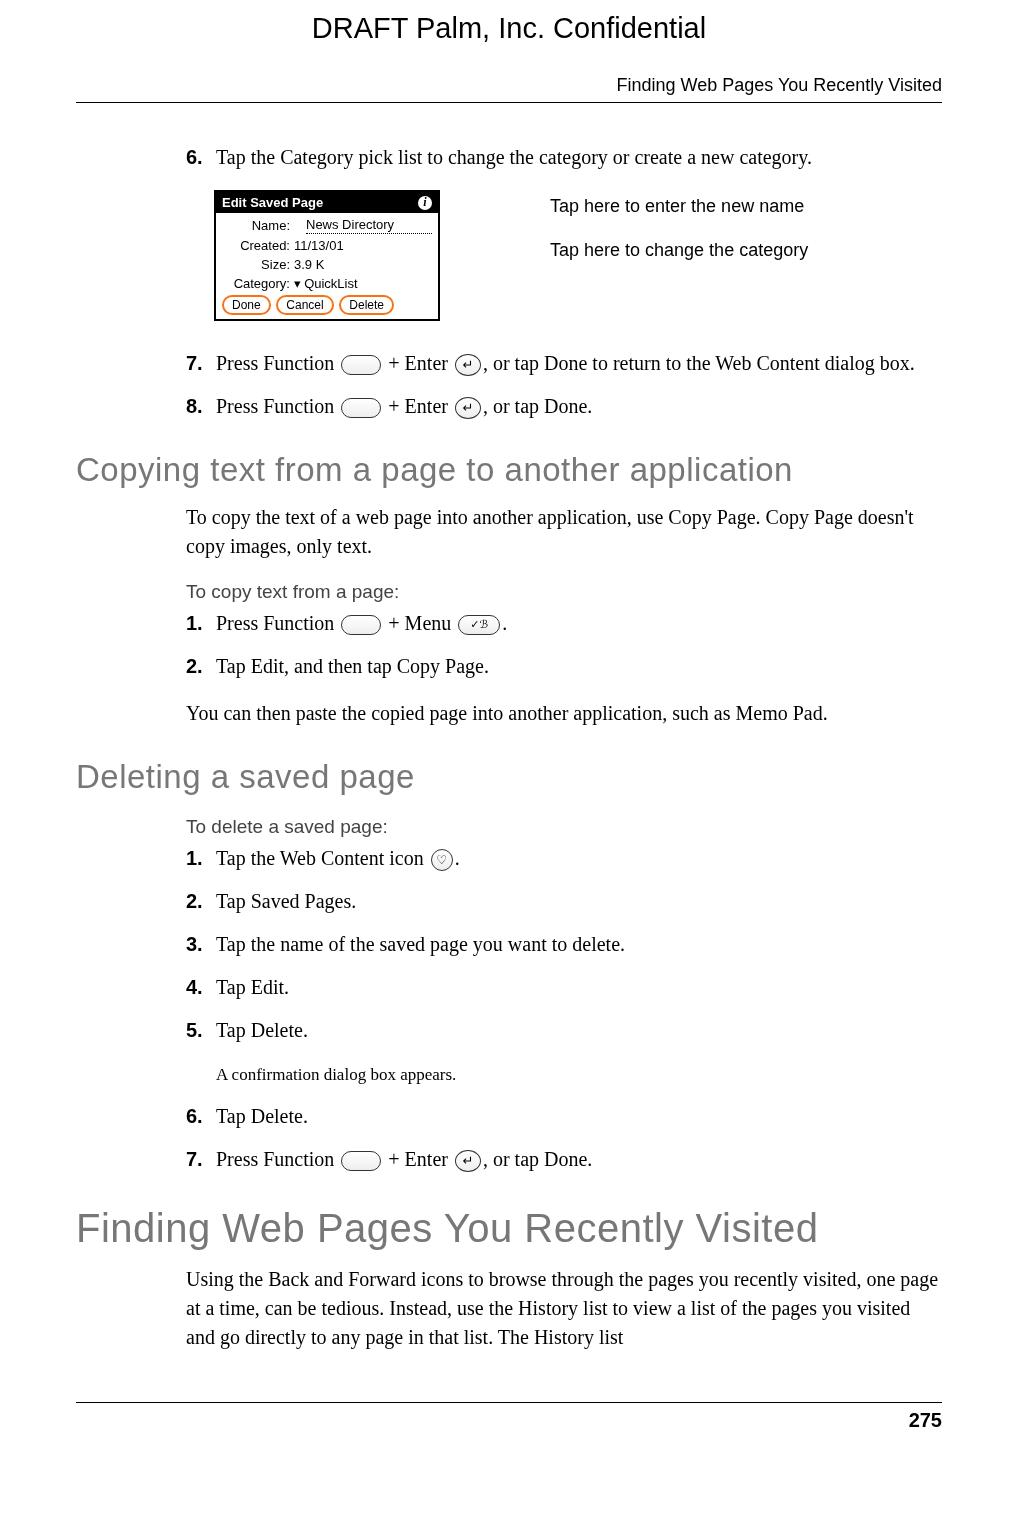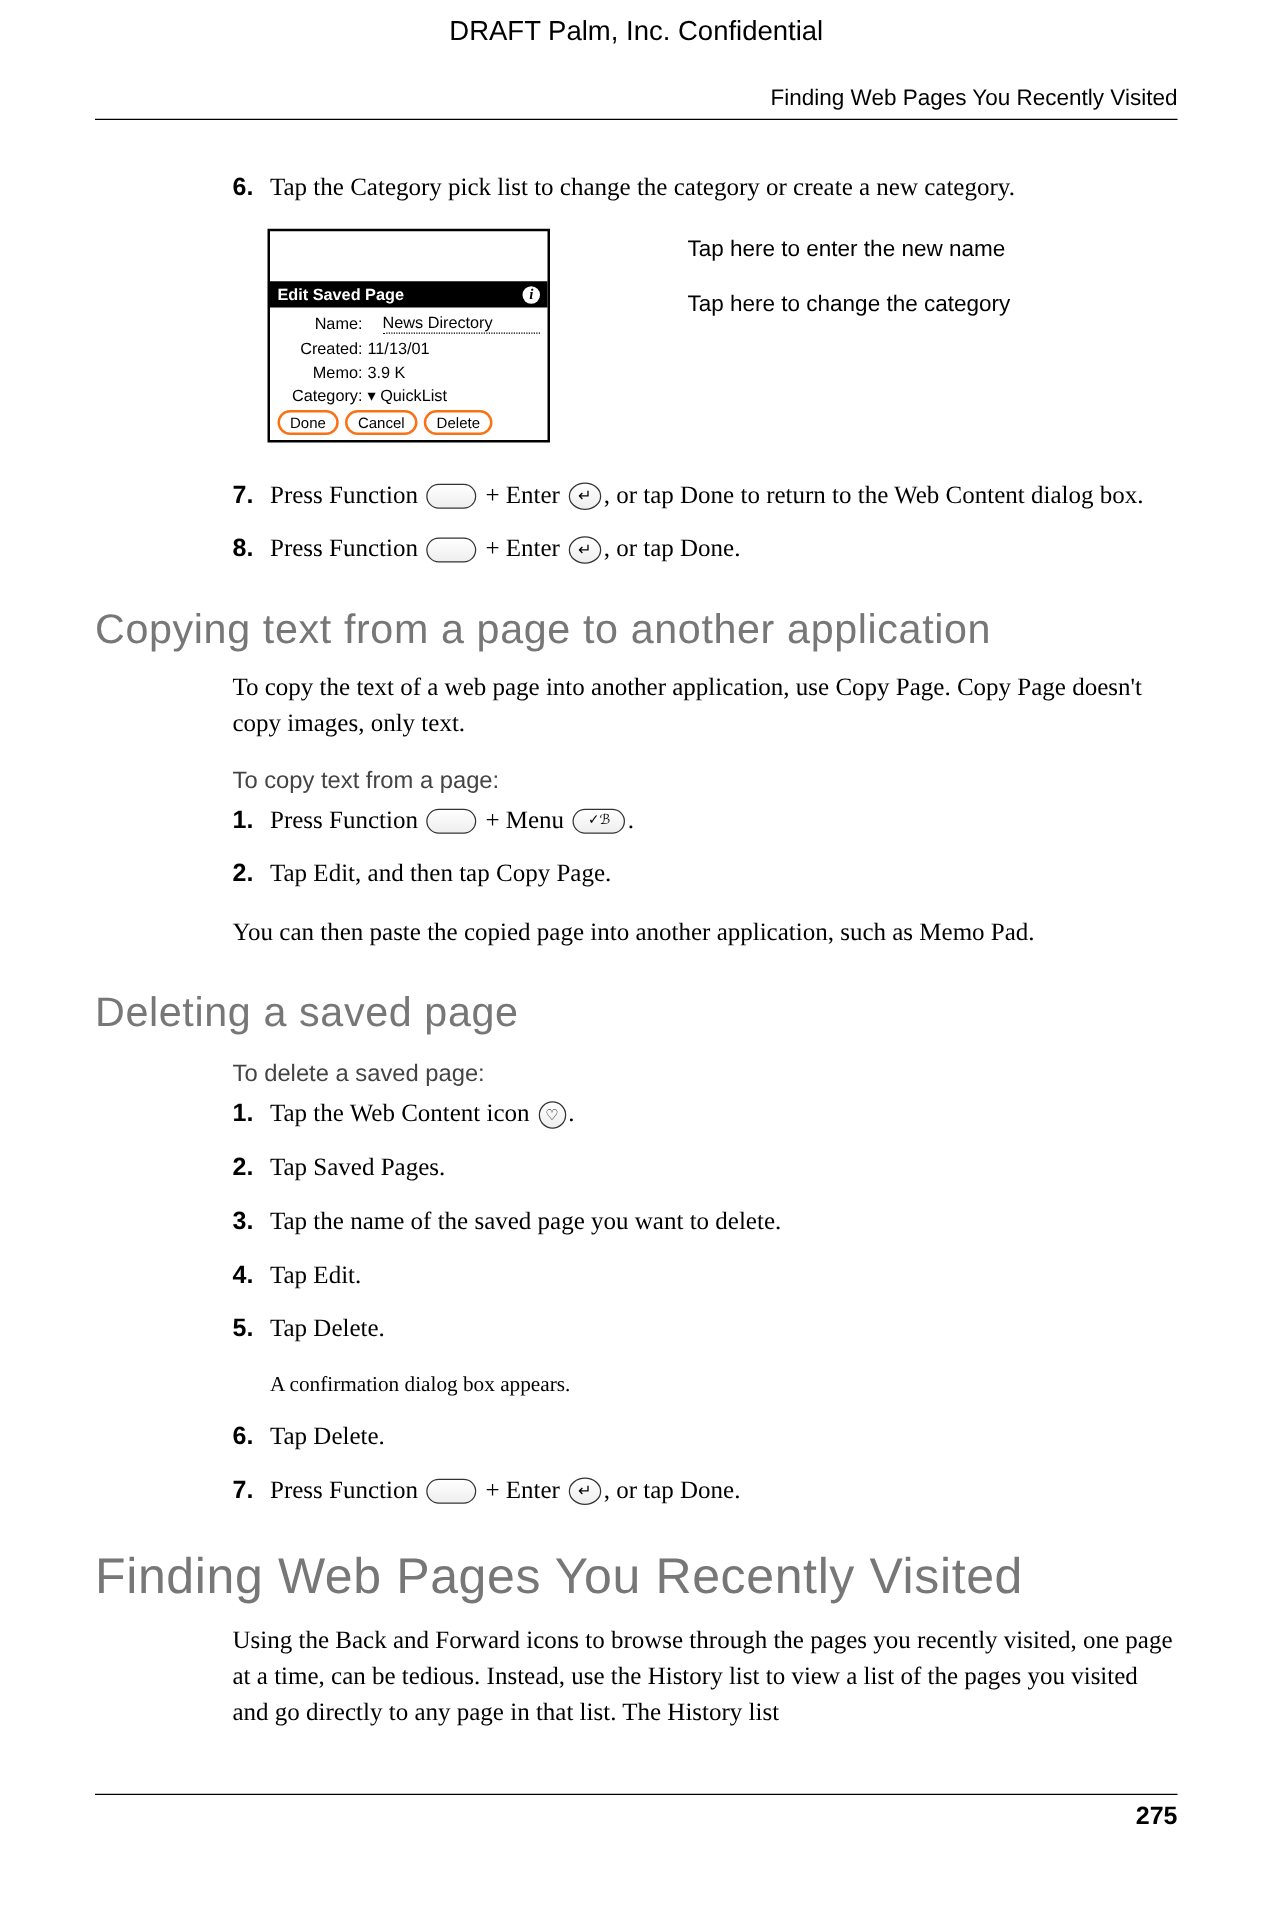--- a/index.html
+++ b/index.html
@@ -10,21 +10,21 @@
     color: #000;
     width: 1018px;
   }
   .page {
     padding: 12px 76px 40px 76px;
     box-sizing: border-box;
   }
   .draft-header {
     text-align: center;
     font-family: Arial, Helvetica, sans-serif;
-    font-size: 22px;
+    font-size: 29px;
     margin-bottom: 30px;
   }
   .running-head {
     text-align: right;
     font-family: Arial, Helvetica, sans-serif;
     font-size: 18px;
     margin-bottom: 6px;
   }
   .top-rule {
     border: none;
@@ -65,21 +65,20 @@
     font-size: 13px;
   }
   .palm-titlebar {
     background: #000;
     color: #fff;
     font-weight: bold;
     padding: 3px 6px;
     display: flex;
     justify-content: space-between;
     align-items: center;
-    margin-top: 40px;
   }
   .palm-info {
     background: #fff;
     color: #000;
     border-radius: 50%;
     width: 14px;
     height: 14px;
     display: inline-flex;
     align-items: center;
     justify-content: center;
@@ -244,21 +243,21 @@
         <div class="palm-body">
           <div class="palm-row">
             <span class="palm-label">Name:</span>
             <span class="dotted-field">News Directory</span>
           </div>
           <div class="palm-row">
             <span class="palm-label">Created:</span>
             <span>11/13/01</span>
           </div>
           <div class="palm-row">
-            <span class="palm-label">Memo:</span>
+            <span class="palm-label">Size:</span>
             <span>3.9 K</span>
           </div>
           <div class="palm-row">
             <span class="palm-label">Category:</span>
             <span>▾ <span>QuickList</span></span>
           </div>
           <div style="margin-top:4px;">
             <span class="palm-btn">Done</span>
             <span class="palm-btn">Cancel</span>
             <span class="palm-btn">Delete</span>

